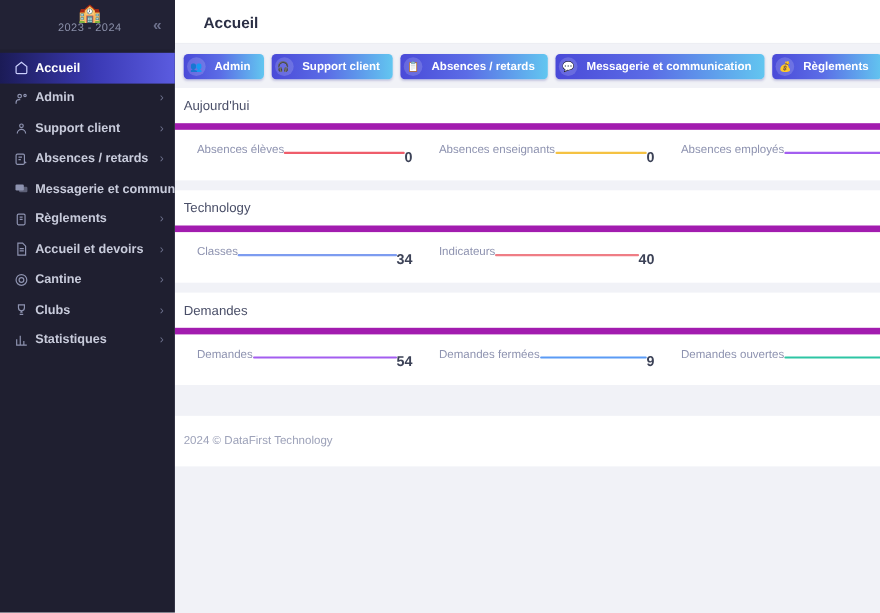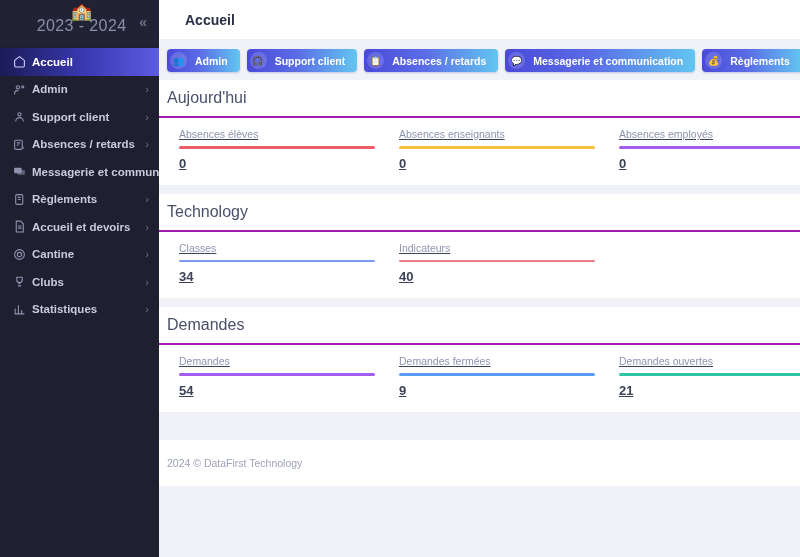--- a/index.html
+++ b/index.html
@@ -24,21 +24,21 @@
     justify-content:space-between; padding:2px 10px 0 10px;
     background:#222235;
   }
   .sb-logo-wrap {
     flex:1; display:flex; flex-direction:column;
     align-items:center; justify-content:flex-start;
     margin-left:14px;
   }
   .sb-logo-icon { font-size:17px; line-height:19px; }
   .sb-year {
-    font-size:16px; color:#8a8fa8; letter-spacing:.4px;
+    font-size:10px; color:#8a8fa8; letter-spacing:.4px;
     line-height:11px; margin-top:-1px;
   }
   .sb-collapse {
     color:#6d718c; font-size:14px; line-height:1;
     padding:13px 2px 0 0; cursor:pointer; font-weight:bold;
   }
   .sb-nav { flex:1; padding-top:3px; overflow:hidden; }
   .sb-item {
     display:flex; align-items:center; height:27.5px;
     padding:0 10px 0 13px; color:#c8cbdb;
@@ -86,28 +86,28 @@
   .qa-ico {
     width:17px; height:17px; border-radius:50%;
     background:rgba(255,255,255,.16);
     display:flex; align-items:center; justify-content:center;
     font-size:9px; margin-right:8px;
   }
 
   
   .panel { background:#ffffff; margin:0 0 9px 0; }
   .panel-head {
-    padding:9px 0 9px 8px; font-size:16px; color:#4a4f68;
-    border-bottom:2px solid #a21caf;
+    padding:9px 0 9px 8px; font-size:12px; color:#4a4f68;
+    border-bottom:6px solid #a21caf;
   }
   .panel-body { padding:10px 8px 14px 8px; }
   .stat-row { display:flex; width:1000px; }
   .stat-card {
     width:220px; min-width:220px; padding:0 12px;
-    display:flex; flex-direction:column; text-decoration:underline;
+    display:flex; flex-direction:row; align-items:center;
   }
   .stat-label { font-size:10.5px; color:#8e93b0; margin-bottom:6px;
                 white-space:nowrap; }
   .stat-rule { width:100%; height:2.5px; border-radius:2px; }
   .stat-value { font-size:13px; font-weight:bold; color:#3c4257;
                 margin-top:7px; }
 
   .footer {
     height:46px; min-height:46px; background:#ffffff;
     display:flex; align-items:center; padding-left:8px;

